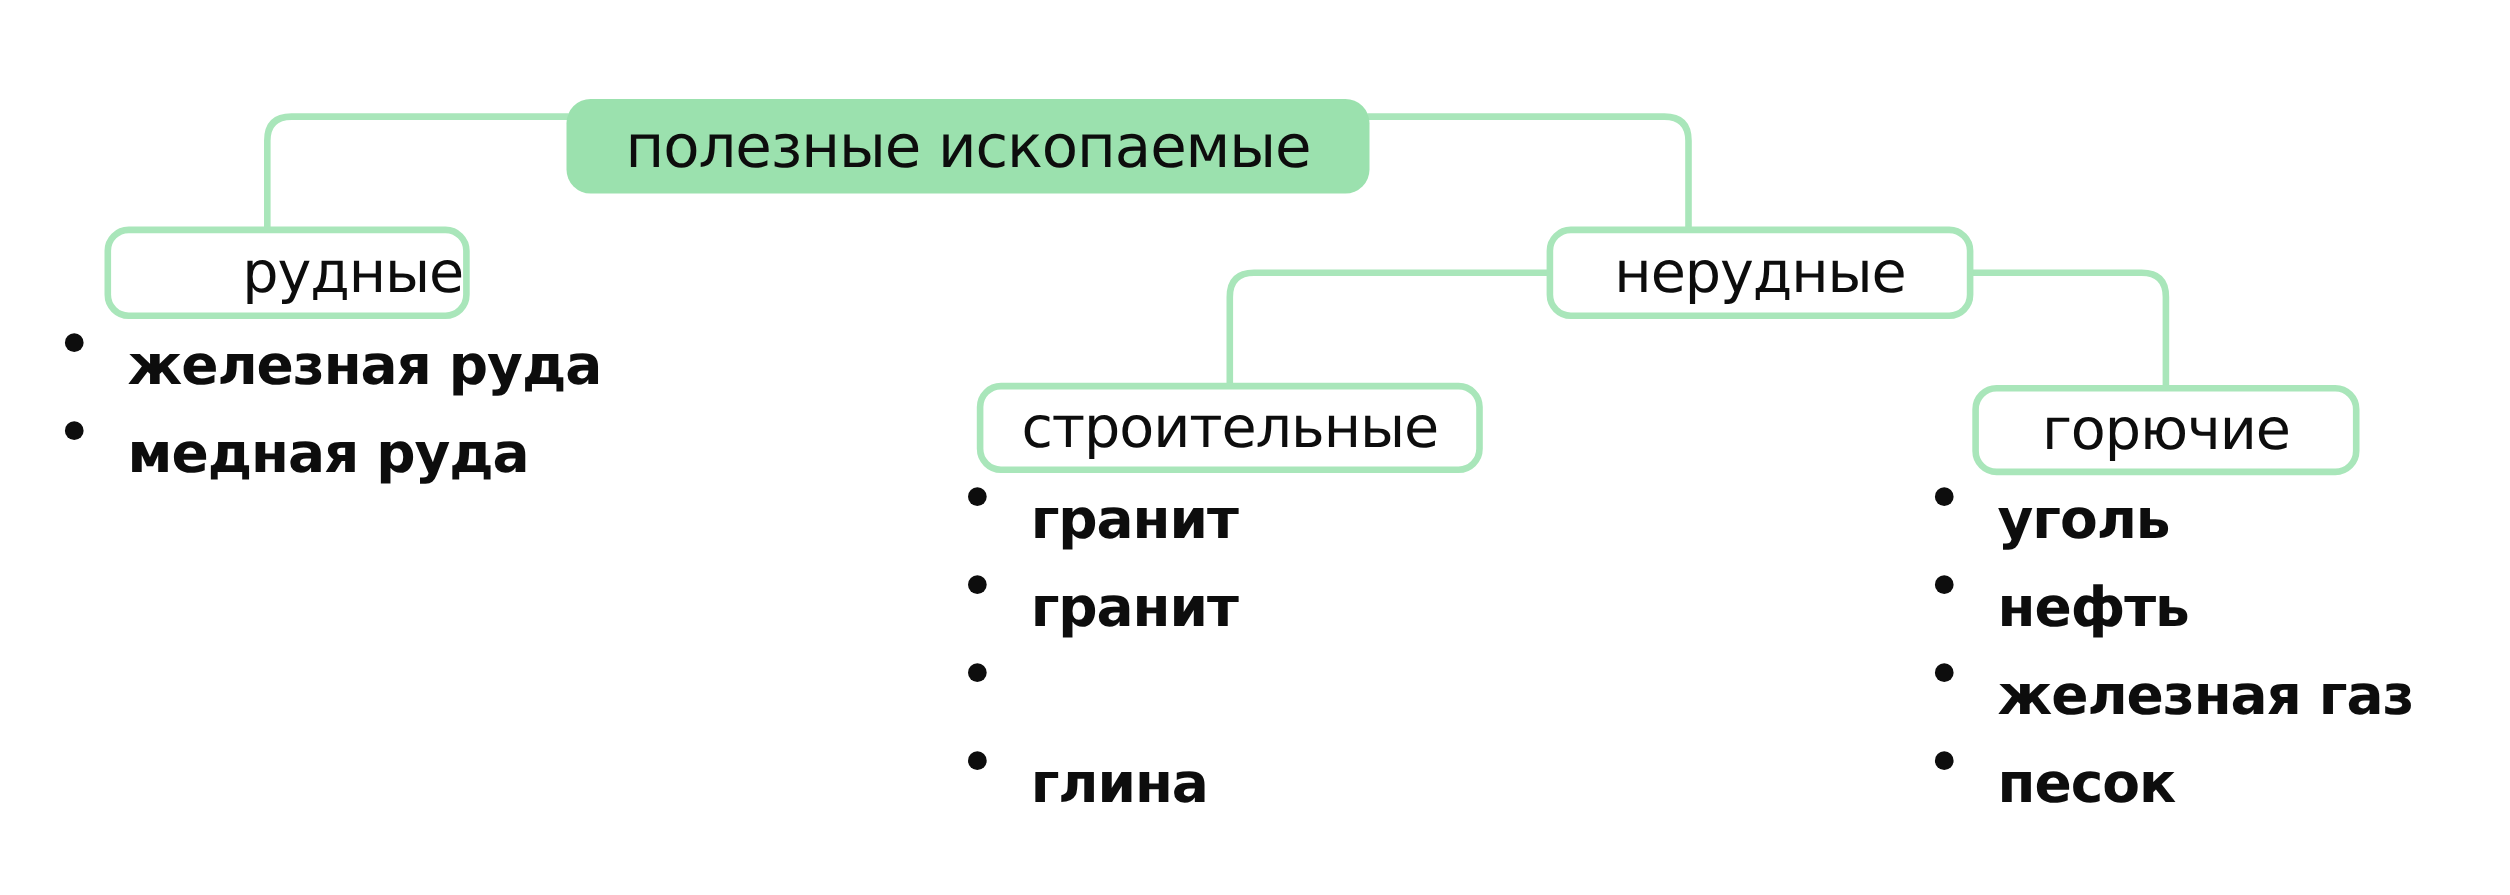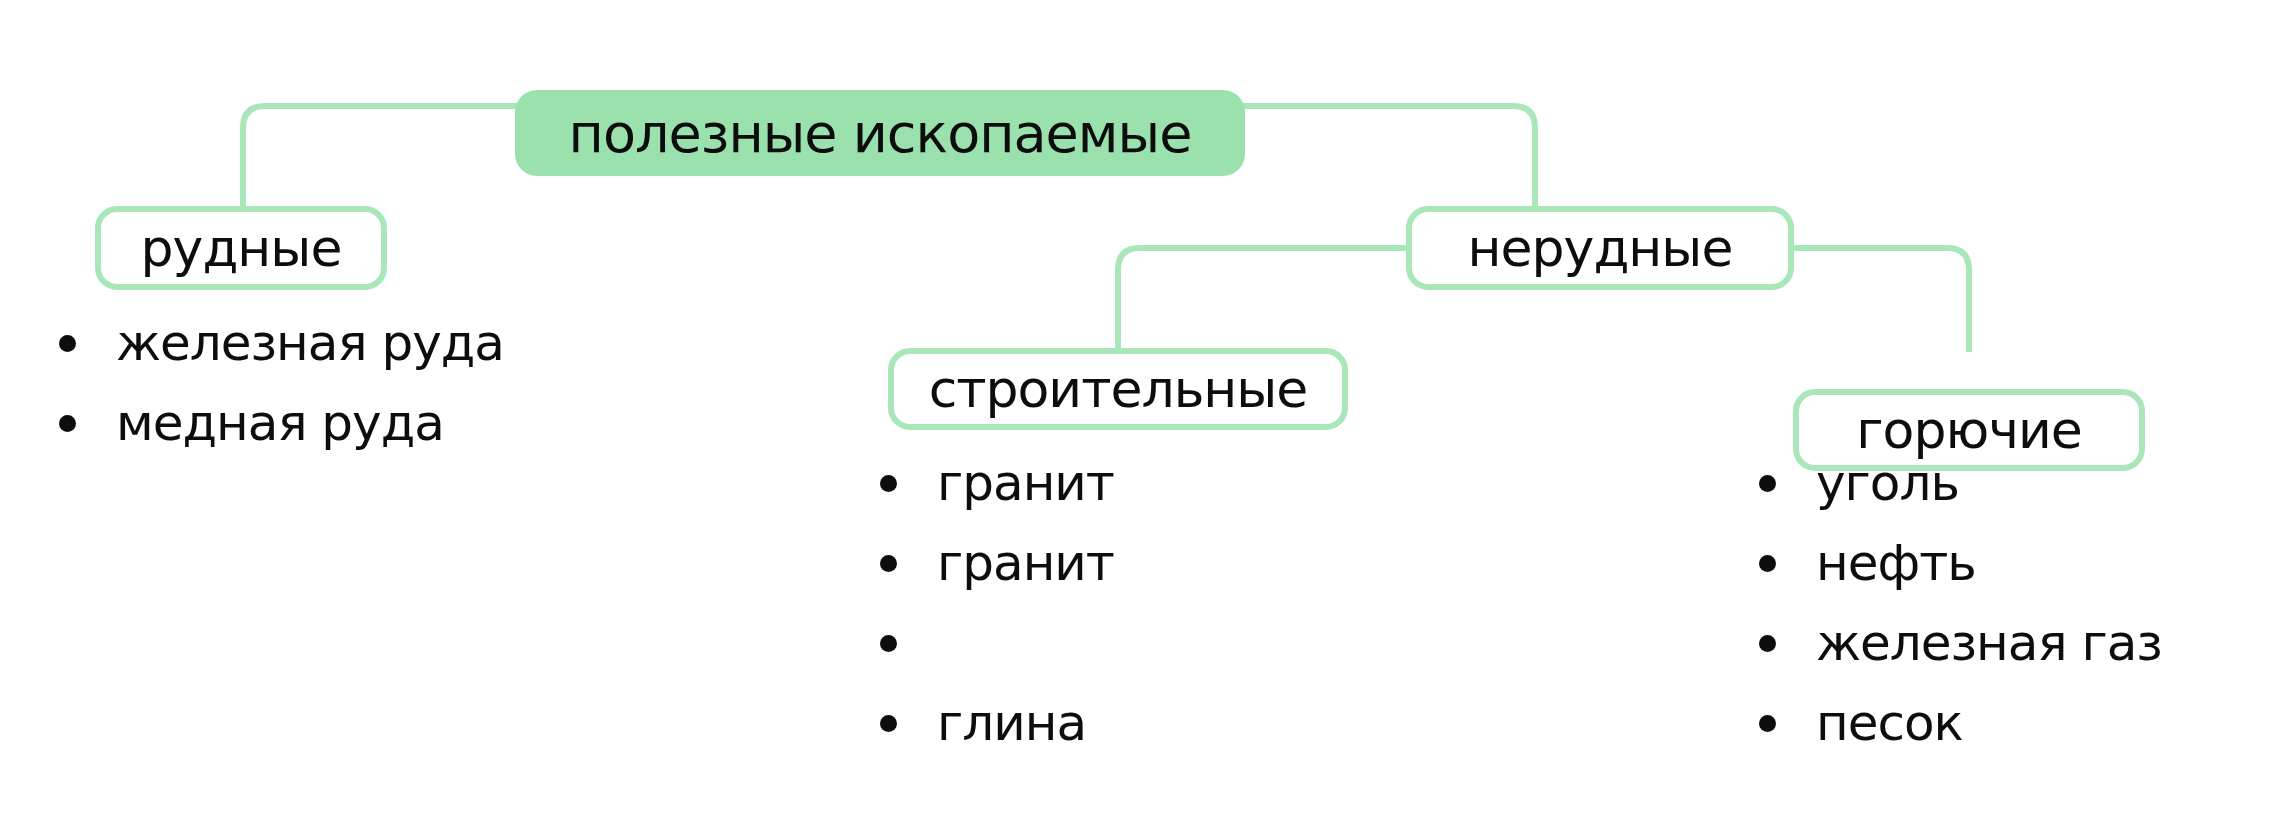--- a/index.html
+++ b/index.html
@@ -28,35 +28,36 @@
     background: var(--fill);
     border-radius: 22px;
     font-size: 54px;
     margin-top: 28px;
   }
   .node-outline {
     background: #ffffff;
     border: 6px solid var(--line);
     border-radius: 22px;
   }
-  .node-rudnye        { left:  95px; top: 206px; width: 292px; height: 84px; }
+  .node-rudnye        { left:  95px; top: 206px; width: 332px; height: 84px; justify-content: flex-end; }
   .node-nerudnye      { left: 1406px; top: 206px; width: 388px; height: 84px; }
   .node-stroitelnye   { left: 888px; top: 348px; width: 460px; height: 82px; }
-  .node-goryuchie     { left: 1793px; top: 350px; width: 352px; height: 82px; margin-top: 39px; }
+  .node-goryuchie     { left: 1793px; top: 350px; width: 352px; height: 82px; }
 
   ul.items {
     position: absolute; z-index: 1;
     list-style: none; margin: 0; padding: 0;
     font-size: 50px;
     letter-spacing: -1px;
   }
   ul.items li {
-    display: flex; align-items: center;
+    display: flex; align-items: flex-start;
     height: 80px;
     white-space: nowrap;
+    font-weight: bold;
   }
   ul.items .dot {
     width: 17px; height: 17px; border-radius: 50%;
     background: #0d0d0d; flex: 0 0 auto;
     margin-right: 40px;
   }
   .list-rudnye      { left:  59px; top: 303px; }
   .list-stroitelnye { left: 880px; top: 443px; }
   .list-goryuchie   { left: 1759px; top: 443px; }
 </style>

